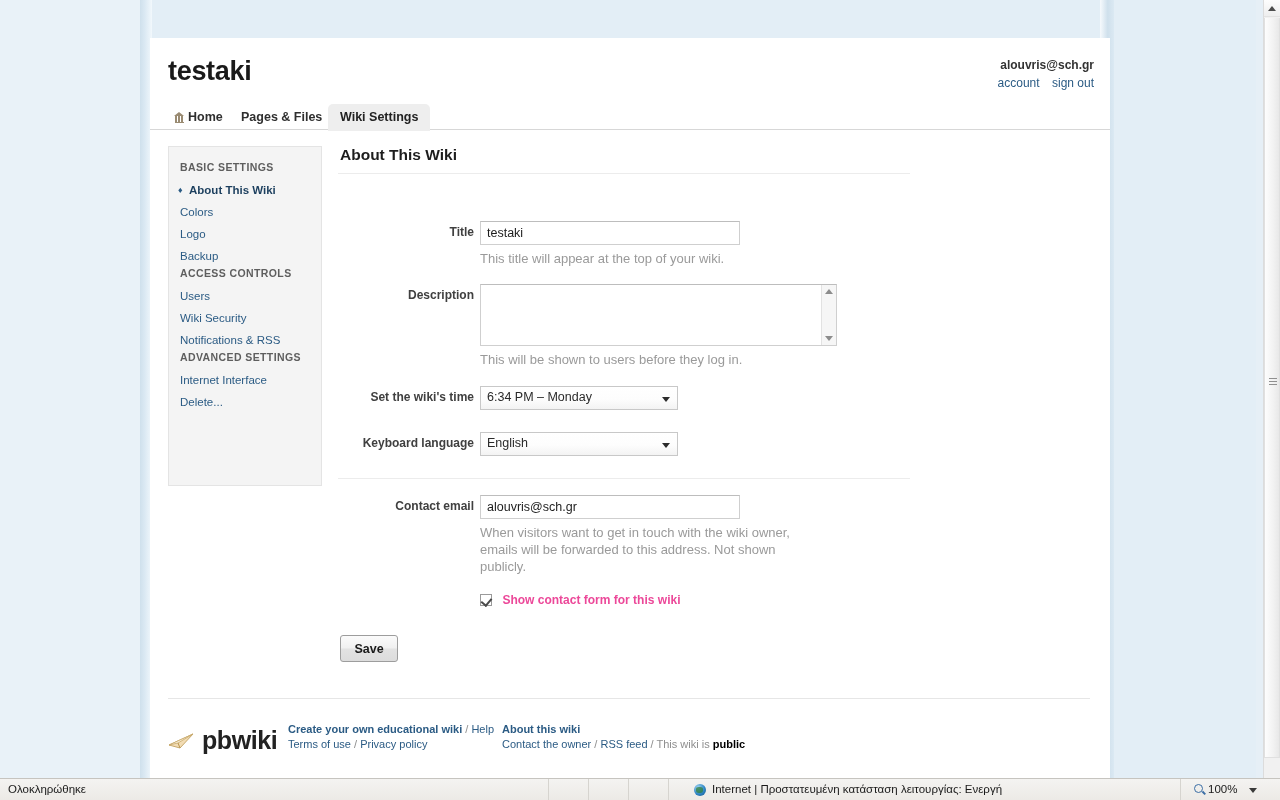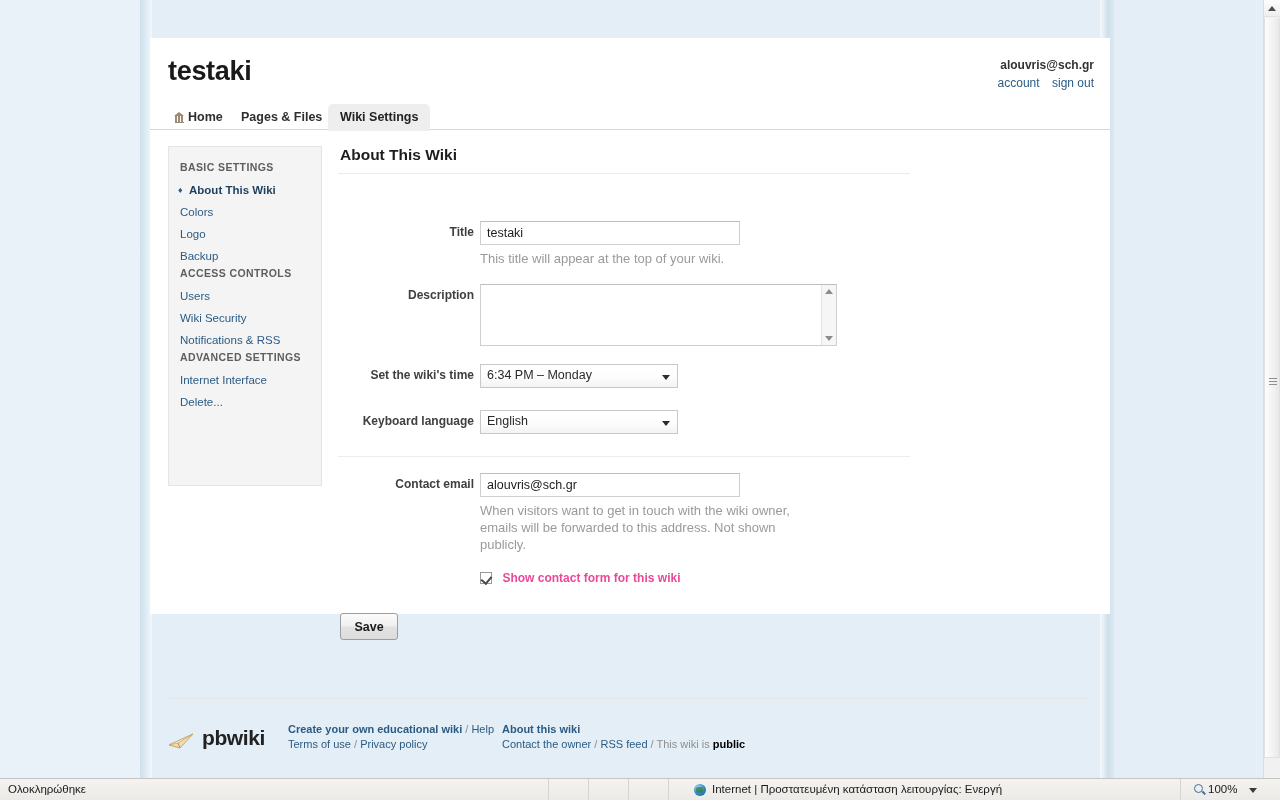--- a/index.html
+++ b/index.html
@@ -39,21 +39,21 @@
   #gutter-shadow-r {
     position: absolute; left: 1100px; top: 0;
     width: 14px; height: 778px;
     background: linear-gradient(to left,#dbe9f3 0%, #cfe0ec 45%, #f6fafd 100%);
   }
 
   
   #page {
     position: absolute;
     left: 150px; top: 38px;
-    width: 960px; height: 576px;
+    width: 960px; height: 740px;
     background: #ffffff;
   }
 
   
   #wiki-title {
     position: absolute; left: 18px; top: 18px;
     font-size: 27px; font-weight: bold; color: #1a1a1a;
     letter-spacing: -0.3px;
   }
   #account-box {
@@ -229,21 +229,21 @@
     position: absolute; left: 18px; top: 660px;
     width: 922px; height: 1px; background: #e6e6e6;
   }
   #footer { position: absolute; left: 18px; top: 678px; width: 900px; }
   .logo-wrap { position: absolute; left: 0; top: 8px; }
   .plane {
     position: absolute; left: 0; top: 8px; width: 26px; height: 18px;
   }
   .logo-text {
     position: absolute; left: 34px; top: 2px;
-    font-size: 21px; font-weight: bold; color: #222; letter-spacing: -0.4px; text-align: right;
+    font-size: 25px; font-weight: bold; color: #222; letter-spacing: -0.4px; text-align: right;
   }
   .fcol { position: absolute; font-size: 11px; line-height: 15px; }
   .fcol.c1 { left: 120px; top: 6px; width: 230px; }
   .fcol.c2 { left: 334px; top: 6px; width: 300px; }
   .fcol a { color: #2b5b84; text-decoration: none; }
   .fcol .b { font-weight: bold; }
   .fcol .sep, .fcol .plain { color: #8e8e8e; }
 
   
   #statusbar {
@@ -379,20 +379,21 @@
           <div class="flabel">Description</div>
           <div class="fctl">
             <div class="ta-wrap">
               <textarea class="ta" style=""></textarea>
               <div class="ta-sb">
                 <span class="arr up"></span>
                 <span class="arr dn"></span>
               </div>
             </div>
           </div>
+          <div class="thelp">This will be shown to users before they log in.</div>
         </div>
 
         
         <div class="frow" style="margin-top:18px">
           <div class="flabel">Set the wiki's time</div>
           <div class="fctl">
             <div class="sel">
               <span class="val">6:34 PM – Monday</span>
               <span class="cv"></span>
             </div>

